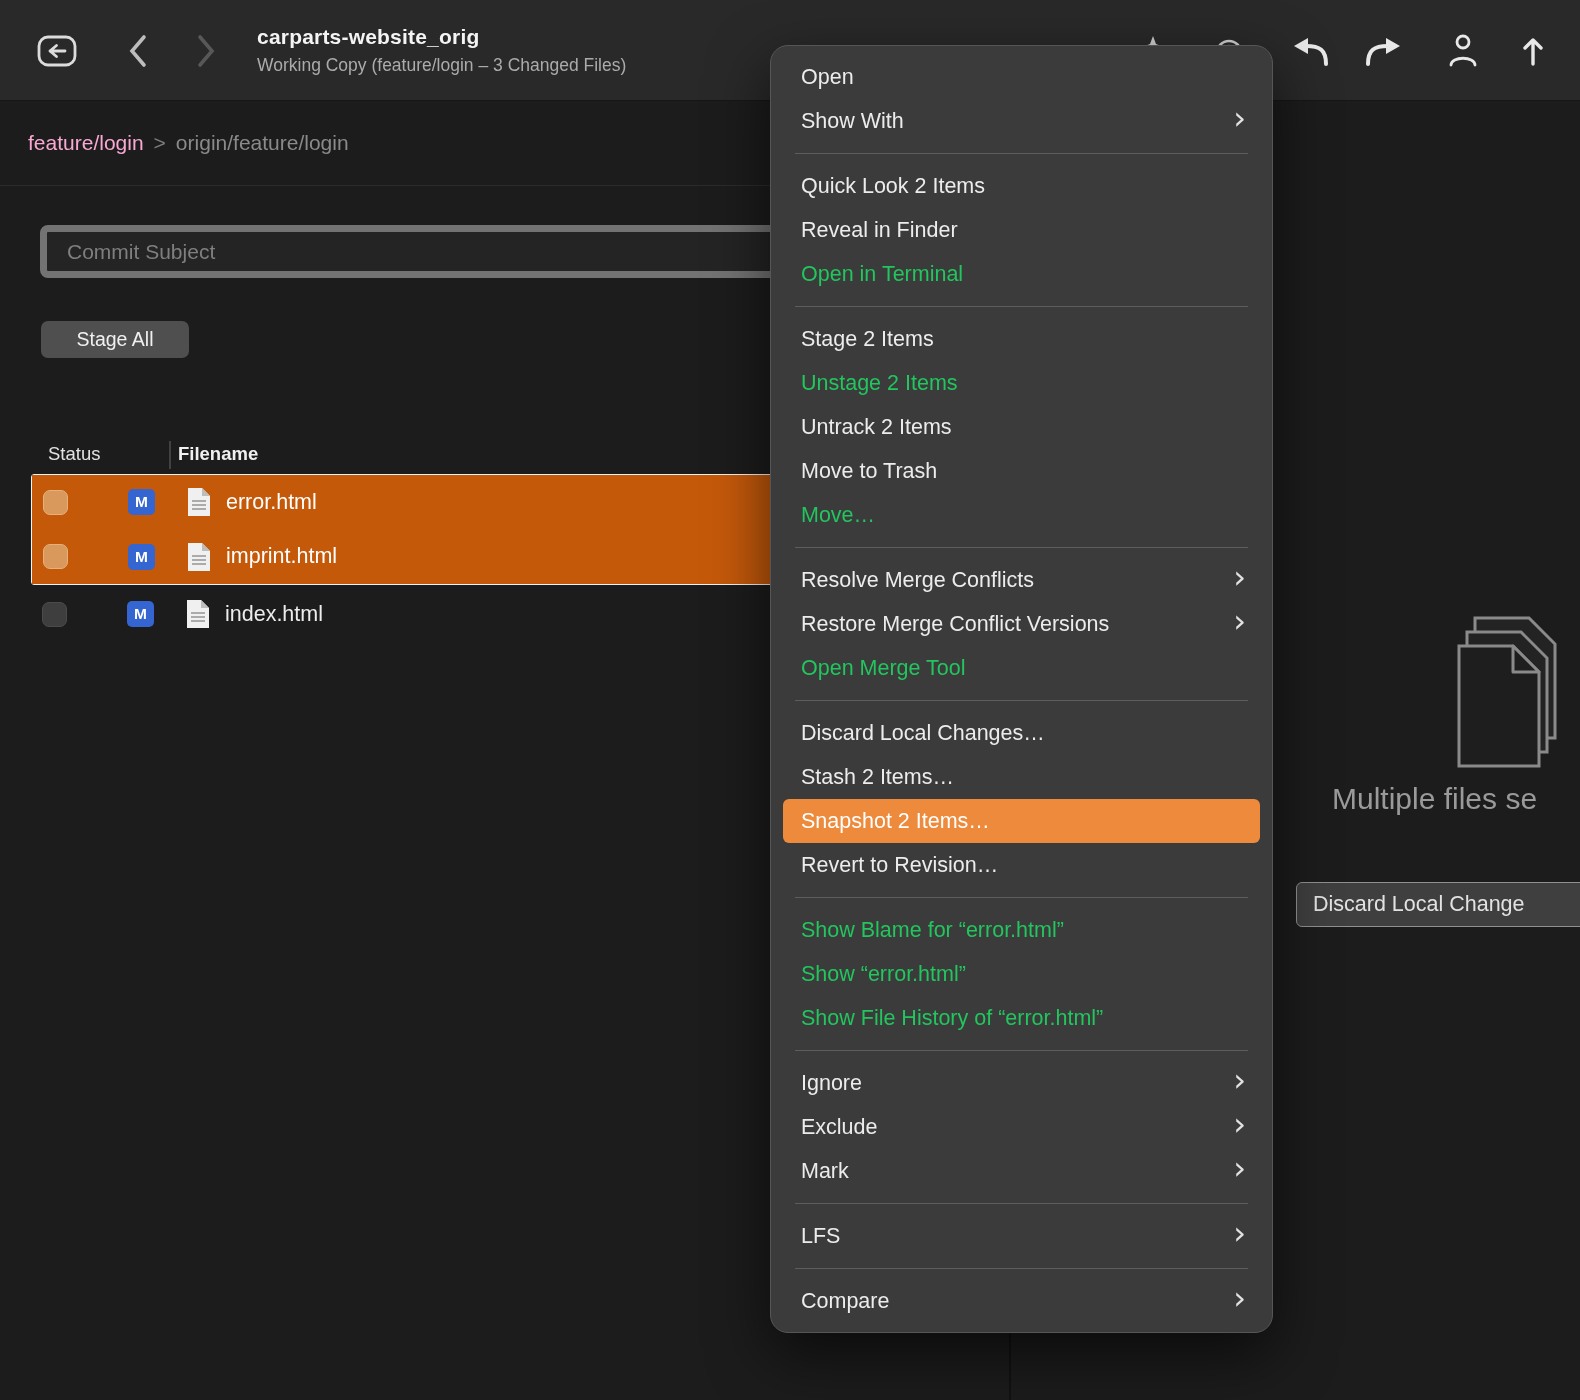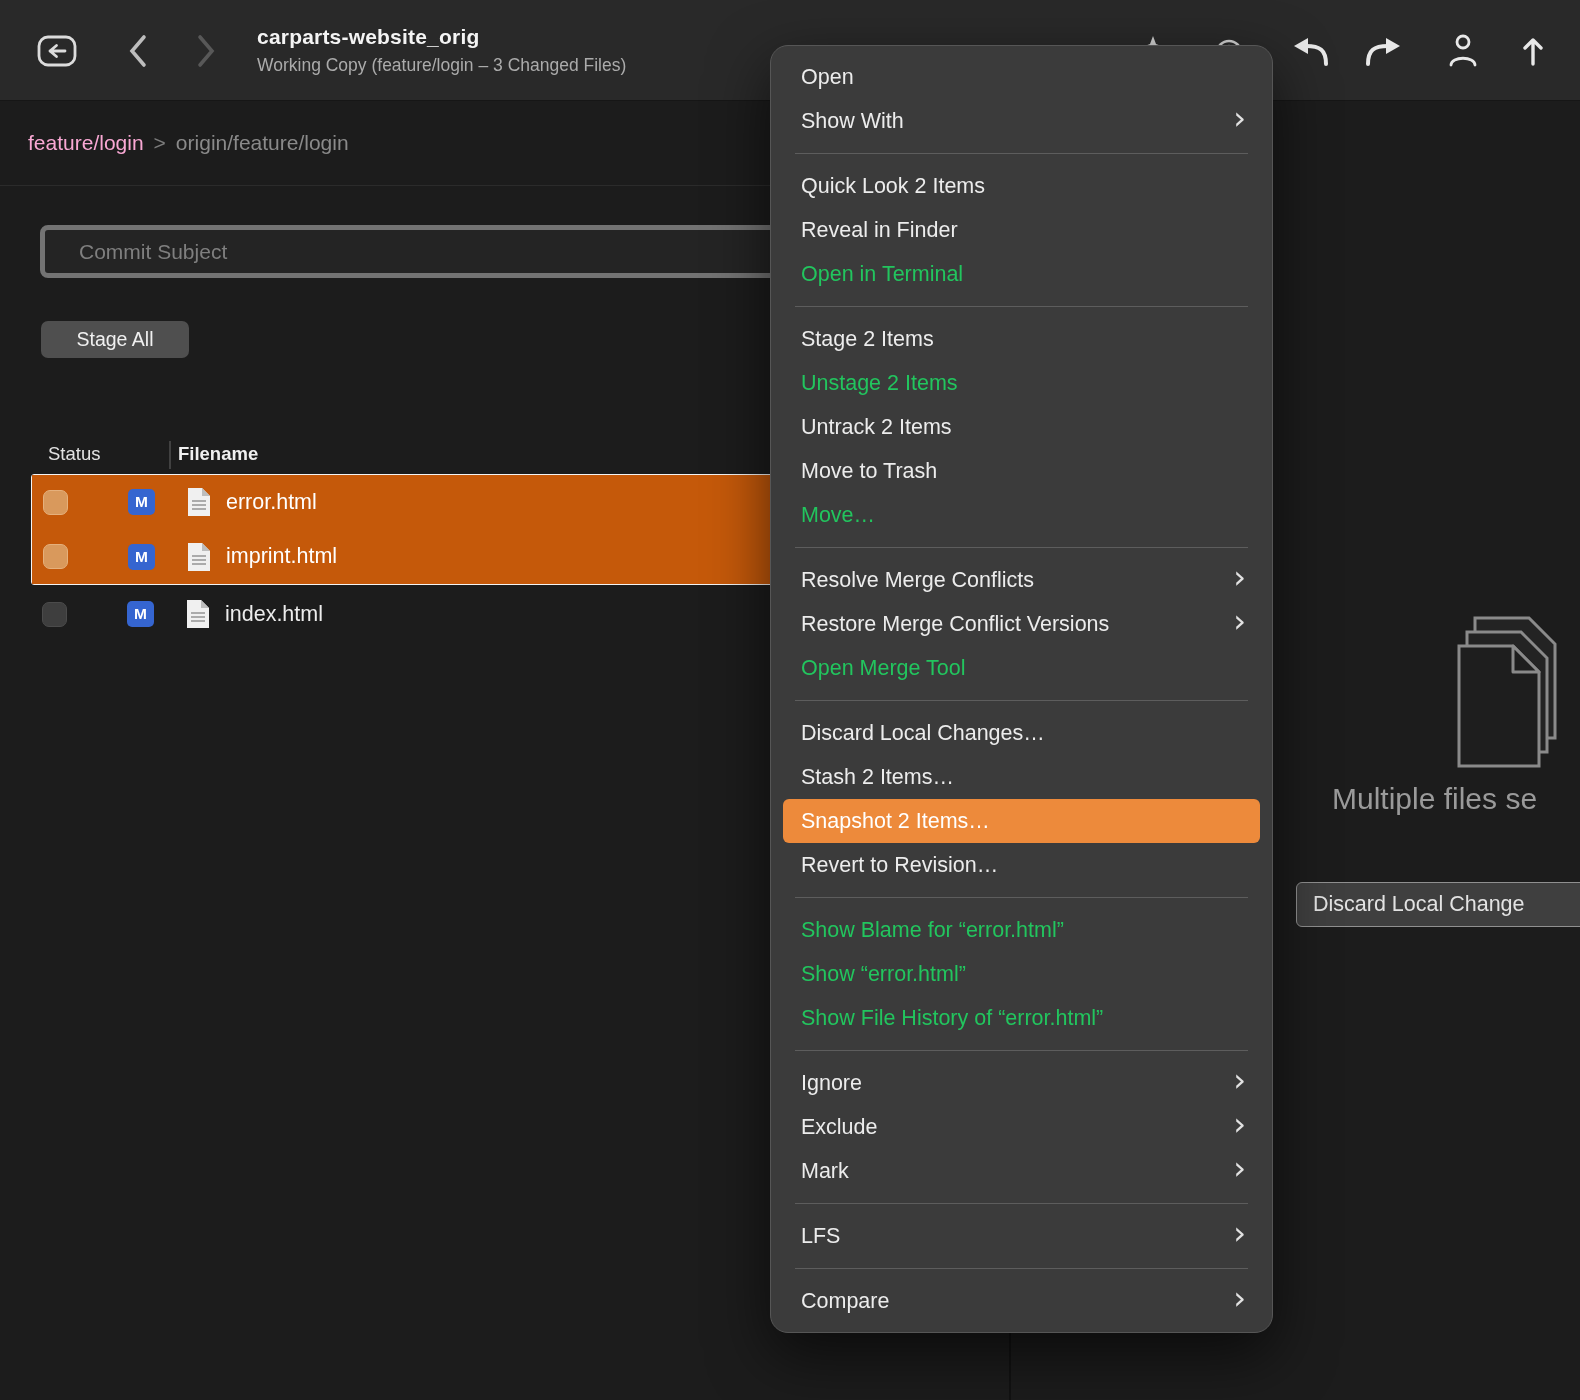--- a/index.html
+++ b/index.html
@@ -28,22 +28,22 @@
   
   .breadcrumb { position:absolute; left:0; top:100px; width:1009px; height:86px;
     display:flex; align-items:center; padding-left:28px; box-sizing:border-box;
     border-bottom:1px solid #2b2b2b; font-size:21px; }
   .crumb-branch { color:#f9a8d4; }
   .crumb-sep { color:#7c7c7c; margin:0 10px; }
   .crumb-dim { color:#8a8a8a; }
 
   
   .commit-input { position:absolute; left:40px; top:225px; width:930px; height:53px;
-    box-sizing:border-box; background:#242424; border:5px solid #737373; border-radius:8px;
-    color:#dddddd; font-size:21px; padding:0 34px; outline:none;
+    box-sizing:border-box; background:#242424; border:7px solid #737373; border-radius:8px;
+    color:#dddddd; font-size:21px; padding:0 20px; outline:none;
     font-family:"Liberation Sans","DejaVu Sans",sans-serif; }
   .commit-input::placeholder { color:#7f7f7f; }
   .stage-all { position:absolute; left:41px; top:321px; width:148px; height:37px;
     background:#4f4f4f; border:none; border-radius:7px; color:#f0f0f0; font-size:19.5px;
     font-family:"Liberation Sans","DejaVu Sans",sans-serif; }
 
   
   .thead { position:absolute; left:6px; top:420px; width:1009px; height:36px;margin-top:19px; }
   .th-status { position:absolute; left:42px; top:4px; font-size:18.5px; color:#e2e2e2; font-weight:500; }
   .th-div { position:absolute; left:163px; top:2px; width:2px; height:28px; background:#414141; }

